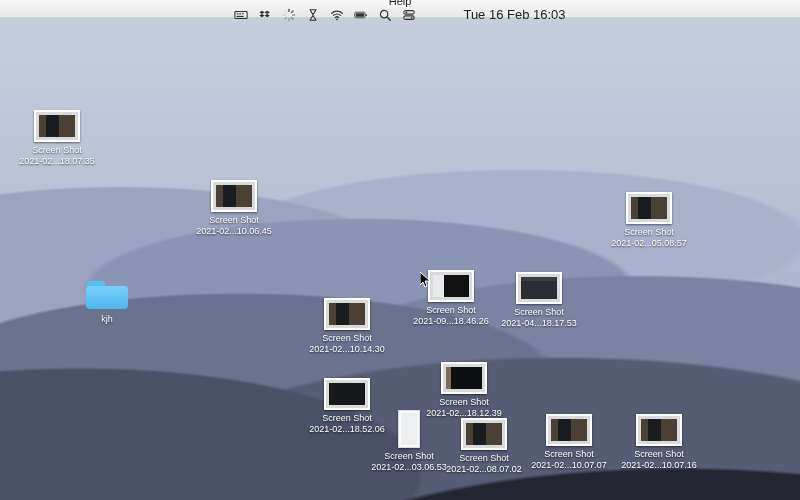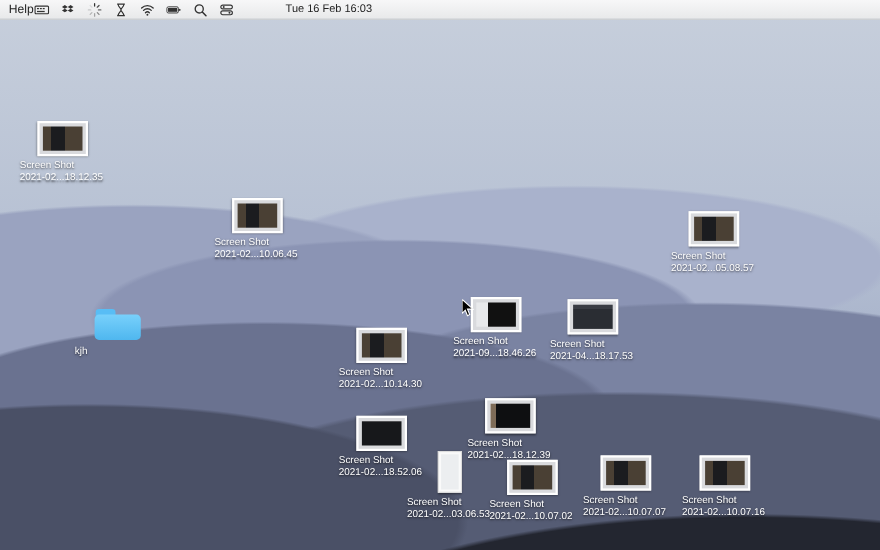--- a/index.html
+++ b/index.html
@@ -20,31 +20,31 @@
       radial-gradient(130% 55% at 15% 52%, #9aa3c0 0%, #9aa3c0 26%, transparent 27%),
       radial-gradient(140% 55% at 65% 48%, #a9b2cc 0%, #a9b2cc 25%, transparent 26%),
       
       linear-gradient(#c7cfdc 0%, #b8c2d4 40%, #aab5cc 60%, #98a3bf 80%);
   }
   
   .menubar {
     position: absolute; top: 0; left: 0; right: 0; height: 18px;
     background: linear-gradient(#f7f7f8, #e8e9ea);
     border-bottom: 1px solid #cfd0d2;
-    display: flex; align-items: center; justify-content: flex-start;
-    font-size: 11px; color: #222; padding: 0 8px;
+    display: flex; align-items: center; justify-content: center;
+    font-size: 11px; color: #222; padding: 0 8px; flex-direction: column;
   }
   .menubar-left { display: flex; gap: 14px; }
   .menubar-right { display: flex; gap: 10px; align-items: center; }
   .menu-item { cursor: default; }
   .status-icon { width: 14px; height: 14px; display:flex; align-items:center; justify-content:center; }
   .status-icon svg { width: 14px; height: 14px; display:block; }
-  .clock { font-size: 10px; white-space: nowrap; margin-left: 37px; }
+  .clock { font-size: 13px; white-space: nowrap; margin-left: 37px; }
   
-  .dicon { position: absolute; width: 78px; color: #fff; font-size: 9px; line-height: 11px; text-shadow: 0 1px 2px rgba(0,0,0,0.7); cursor: default; }
+  .dicon { position: absolute; width: 78px; text-align: center; color: #fff; font-size: 9px; line-height: 11px; text-shadow: 0 1px 2px rgba(0,0,0,0.7); cursor: default; }
   .dicon .thumb { margin: 0 auto 3px; }
   .thumb.screenshot {
     width: 46px; height: 32px; background:#d9dadd; border:2px solid #fff;
     box-shadow: 0 1px 2px rgba(0,0,0,0.5);
     position: relative; overflow:hidden;
   }
   .thumb.screenshot::before {
     content:""; position:absolute; inset:3px;
     background: linear-gradient(90deg,#4a4034 0%,#4a4034 20%,#1b1c1f 20%,#1b1c1f 55%,#4a4034 55%,#4a4034 100%);
   }
@@ -145,21 +145,21 @@
           </svg>
       </span>
       <span class="clock">Tue 16 Feb  16:03</span>
     </div>
   </div>
 
   <div id="icons-layer">
       <div class="dicon" style="left: 18px; top: 110px;">
         <div class="thumb screenshot"></div>
         <div class="lbl1">Screen Shot</div>
-        <div class="lbl2">2021-02...18.12.35</div>
+        <div class="lbl2">2021-02...18.07.35</div>
       </div>
       <div class="dicon" style="left: 195px; top: 180px;">
         <div class="thumb screenshot"></div>
         <div class="lbl1">Screen Shot</div>
         <div class="lbl2">2021-02...10.06.45</div>
       </div>
       <div class="dicon" style="left: 610px; top: 192px;">
         <div class="thumb screenshot"></div>
         <div class="lbl1">Screen Shot</div>
         <div class="lbl2">2021-02...05.08.57</div>
@@ -194,21 +194,21 @@
         <div class="lbl2">2021-02...18.12.39</div>
       </div>
       <div class="dicon" style="left: 370px; top: 410px;">
         <div class="thumb screenshot tall"></div>
         <div class="lbl1">Screen Shot</div>
         <div class="lbl2">2021-02...03.06.53</div>
       </div>
       <div class="dicon" style="left: 445px; top: 418px;">
         <div class="thumb screenshot"></div>
         <div class="lbl1">Screen Shot</div>
-        <div class="lbl2">2021-02...10.07.02</div>
+        <div class="lbl2">2021-02...08.07.02</div>
       </div>
       <div class="dicon" style="left: 530px; top: 414px;">
         <div class="thumb screenshot"></div>
         <div class="lbl1">Screen Shot</div>
         <div class="lbl2">2021-02...10.07.07</div>
       </div>
       <div class="dicon" style="left: 620px; top: 414px;">
         <div class="thumb screenshot"></div>
         <div class="lbl1">Screen Shot</div>
         <div class="lbl2">2021-02...10.07.16</div>

